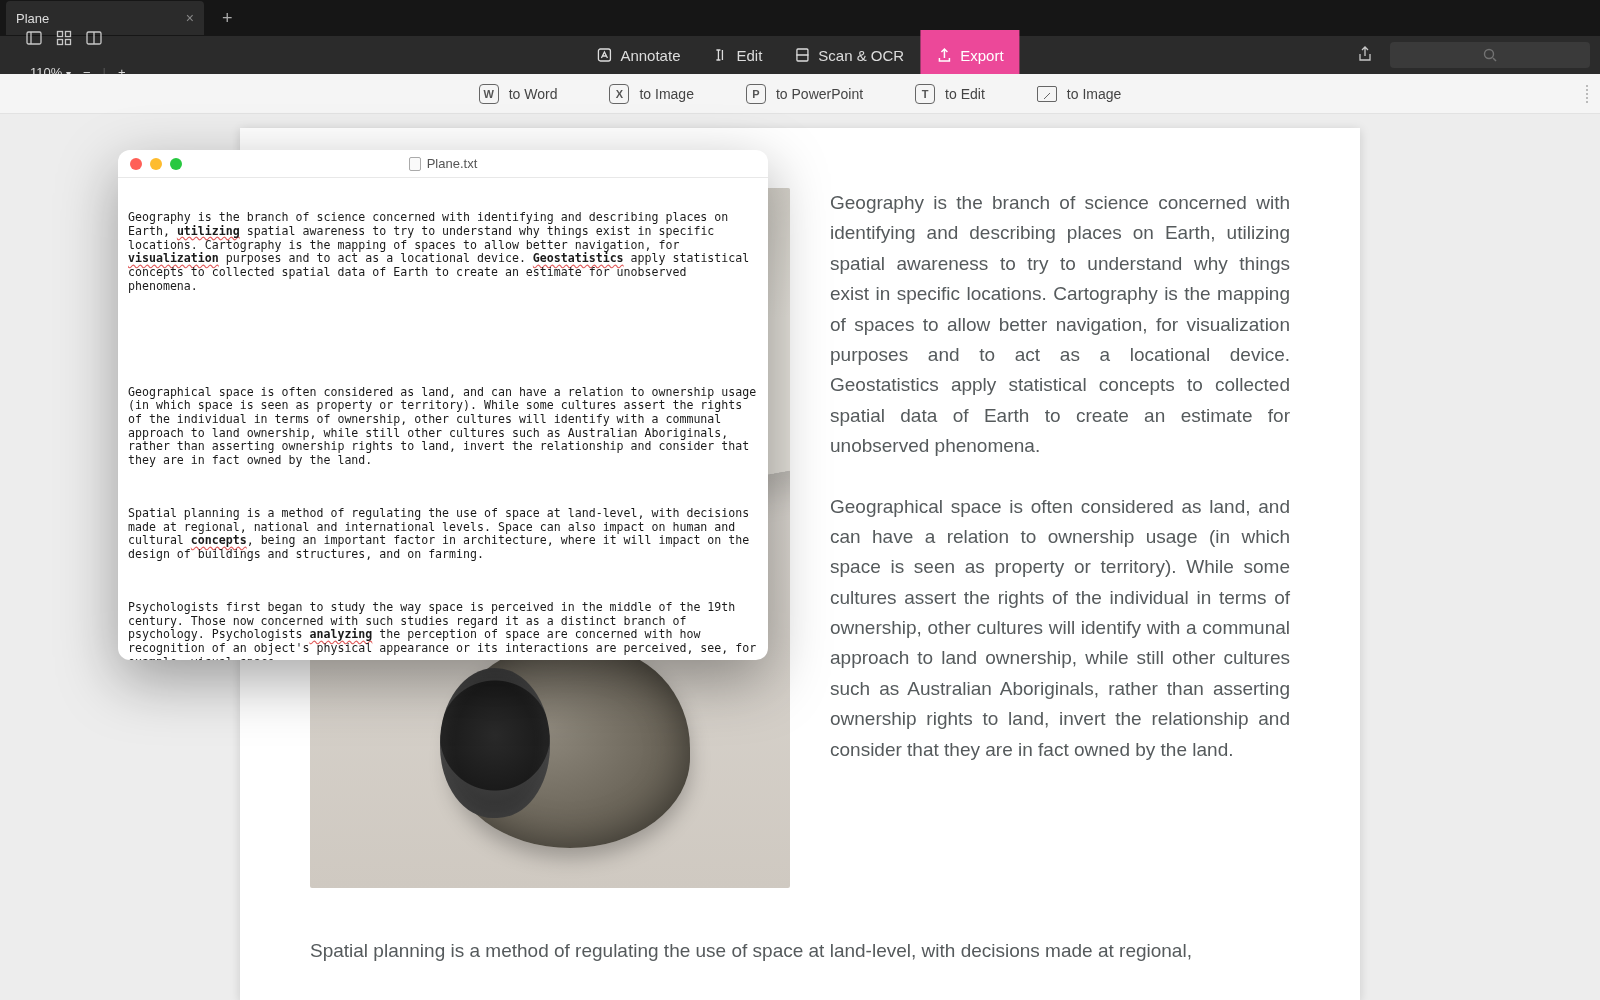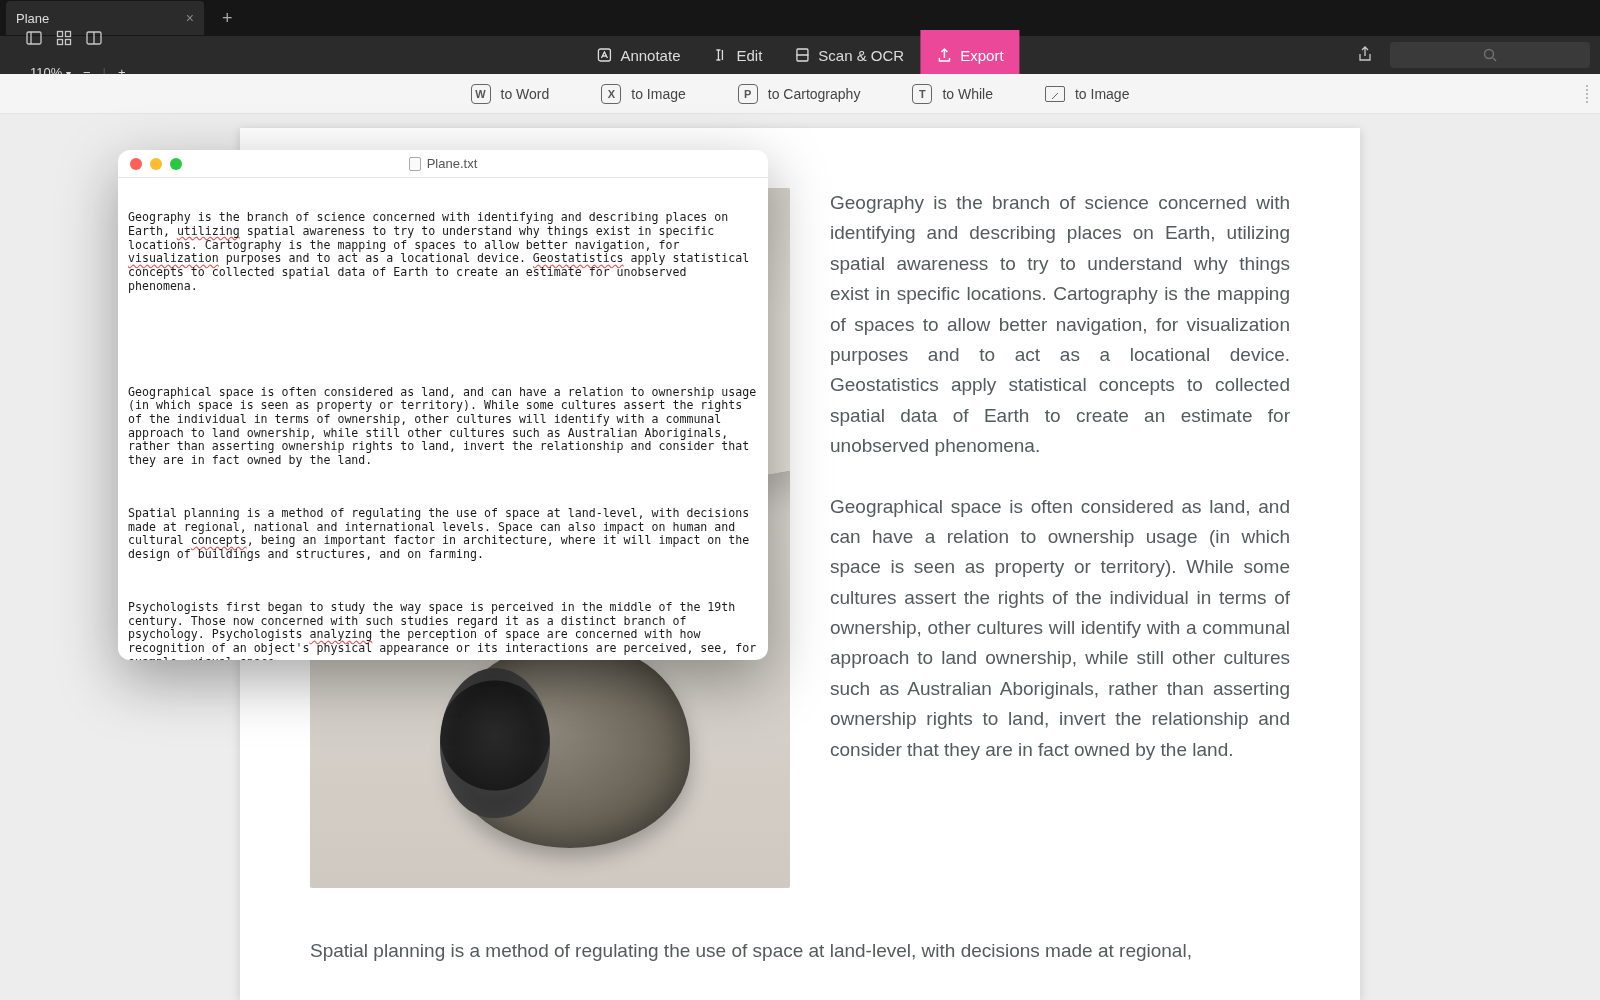--- a/index.html
+++ b/index.html
@@ -307,20 +307,21 @@
     font-family: "Menlo", "Consolas", monospace;
     font-size: 11.6px;
     line-height: 1.18;
     color: #1a1a1a;
     white-space: pre-wrap;
   }
   .txtwin-body p { margin-bottom: 12px; }
   .spell {
     text-decoration: underline wavy #e05a5a;
     text-decoration-skip-ink: none;
+    font-weight: bold;
   }
 
   
   .ic { width:16px; height:16px; }
   .ic-lg { width:18px; height:18px; }
 </style>
 </head>
 <body>
 
 <div class="titlebar">
@@ -412,25 +413,25 @@
     <div class="subbtn">
       <span class="icon-box">W</span>
       <span>to Word</span>
     </div>
     <div class="subbtn">
       <span class="icon-box">X</span>
       <span>to Image</span>
     </div>
     <div class="subbtn">
       <span class="icon-box">P</span>
-      <span>to Cartography</span>
+      <span>to PowerPoint</span>
     </div>
     <div class="subbtn">
       <span class="icon-box">T</span>
-      <span>to While</span>
+      <span>to Edit</span>
     </div>
     <div class="subbtn">
       <span class="icon-img"></span>
       <span>to Image</span>
     </div>
   </div>
   <div class="handle"></div>
   <div class="highlight-box" style="left:866px;top:75px;width:106px;height:37px;"></div>
 </div>
 

